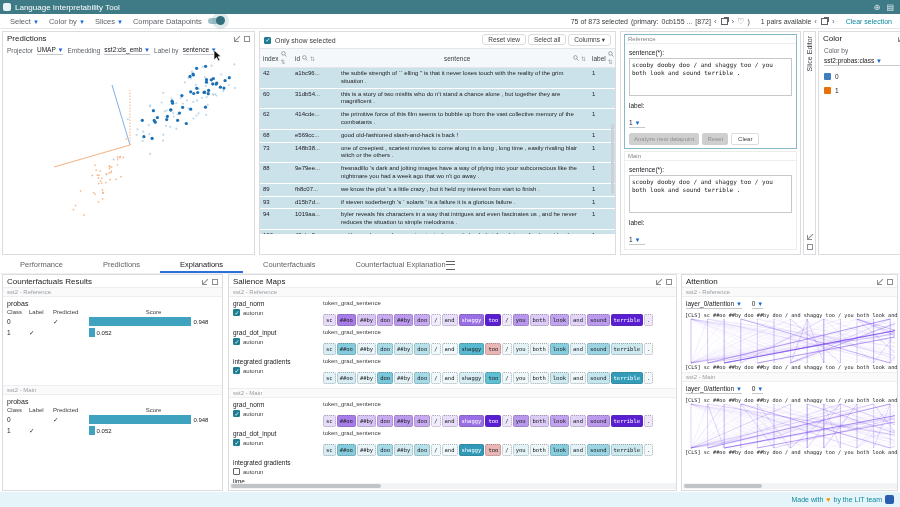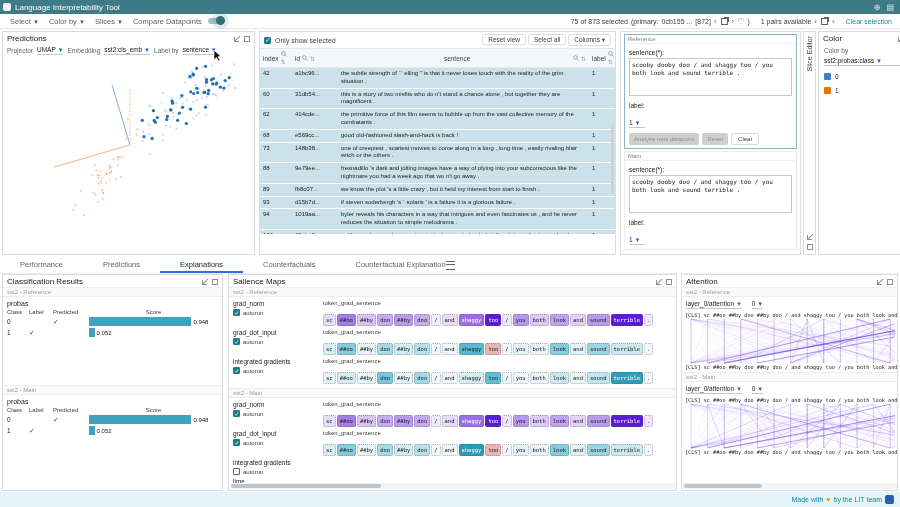--- a/index.html
+++ b/index.html
@@ -482,21 +482,21 @@
     <div class="tab">Performance</div>
     <div class="tab">Predictions</div>
     <div class="tab active">Explanations</div>
     <div class="tab">Counterfactuals</div>
     <div class="tab">Counterfactual Explanation</div>
     <div class="hamb"></div>
   </div>
 
   <div class="panel" style="left:2px;top:274px;width:221px;height:217px;">
     <div class="phead">
-      <span>Classification Results</span>
+      <span>Counterfactuals Results</span>
       <span class="picons">
           <span class="ic ic-max"></span>
           <span class="ic ic-fs"></span>
         </span>
     </div>
     <div style="height:98px;">
       <div class="strip">sst2 - Reference</div>
       <div class="cls-field">probas</div>
       <div class="cls-head">
         <span class="cc0">Class</span>

